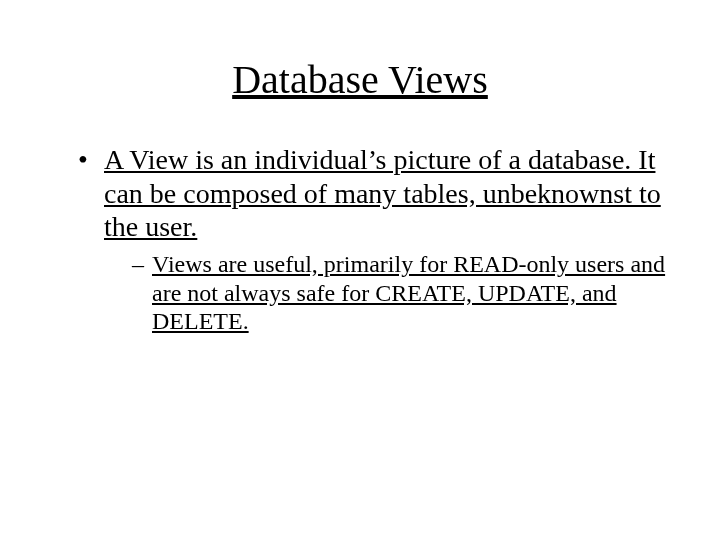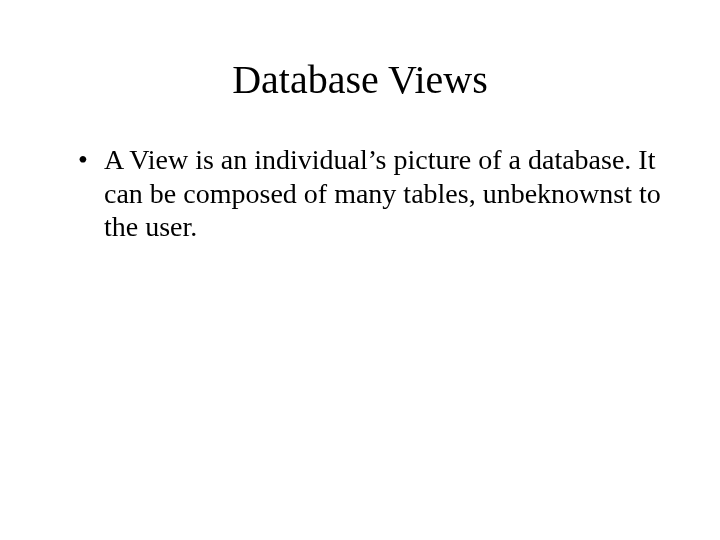--- a/index.html
+++ b/index.html
@@ -9,20 +9,21 @@
     height: 540px;
     background: #ffffff;
     font-family: "Times New Roman", Times, serif;
     color: #000000;
   }
   .slide {
     box-sizing: border-box;
     width: 720px;
     height: 540px;
     padding: 28px 50px 40px 50px;
+    text-decoration: underline;
   }
   .title {
     text-align: center;
     font-size: 40px;
     font-weight: 400;
     margin: 28px 0 40px 0;
   }
   ul.level1 {
     list-style: none;
     margin: 0;
@@ -65,16 +66,19 @@
 </head>
 <body>
 
 <div class="slide">
   <div class="title">Database Views</div>
 
   <ul class="level1">
     <li>
       <span>A View is an individual’s picture of a database.  It can be composed of many tables, unbeknownst to the user.</span>
       <ul class="level2">
+        <li>
+          <span>Views are useful, primarily for READ-only users and are not always safe for CREATE, UPDATE, and DELETE.</span>
+        </li>
       </ul>
     </li>
   </ul>
 </div>
 
 </body></html>

